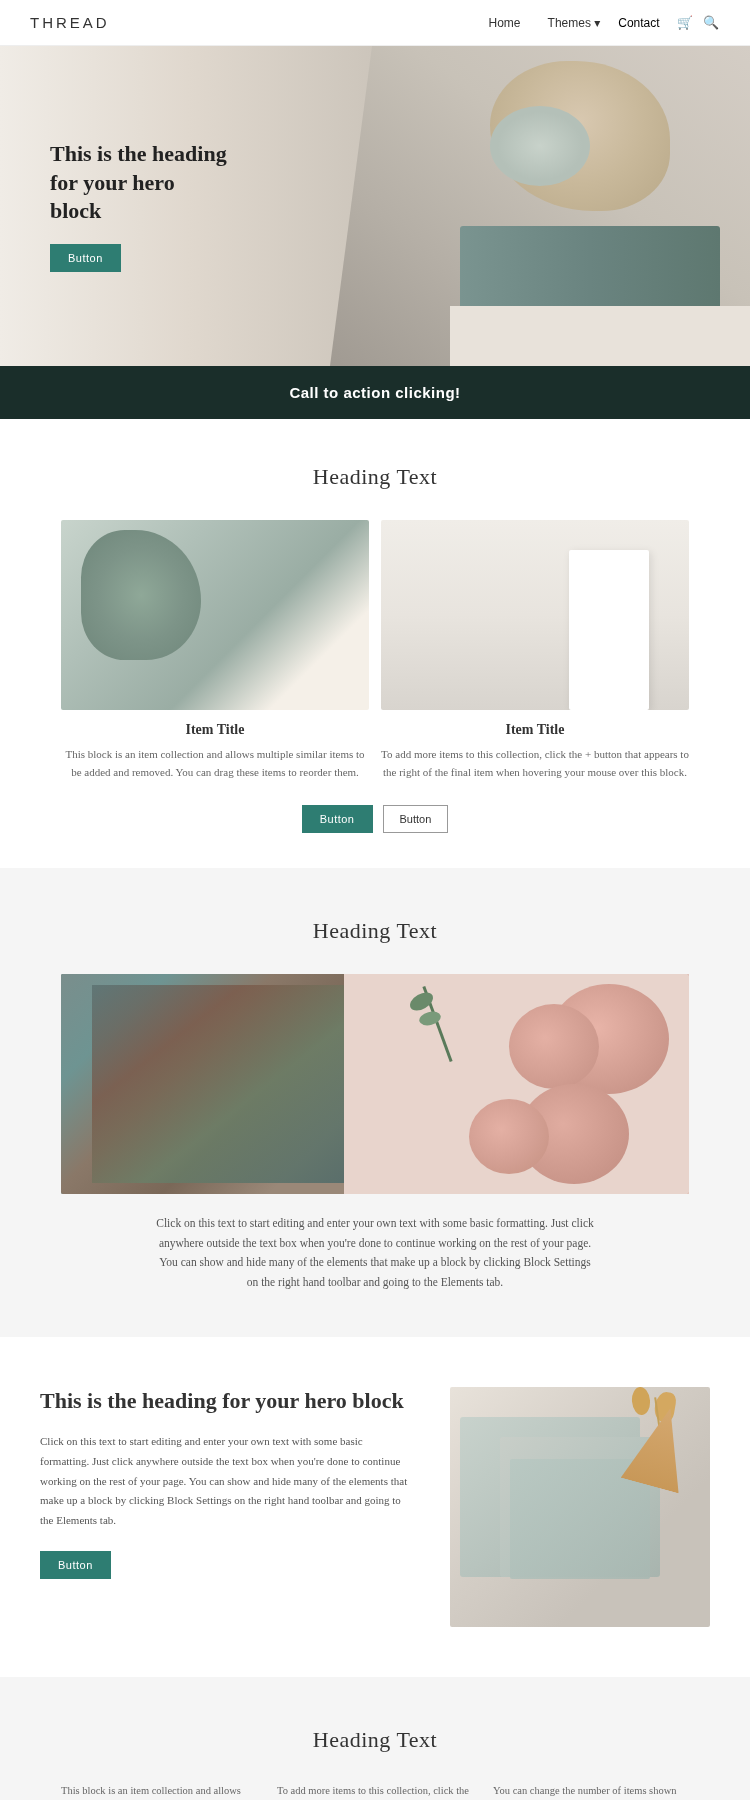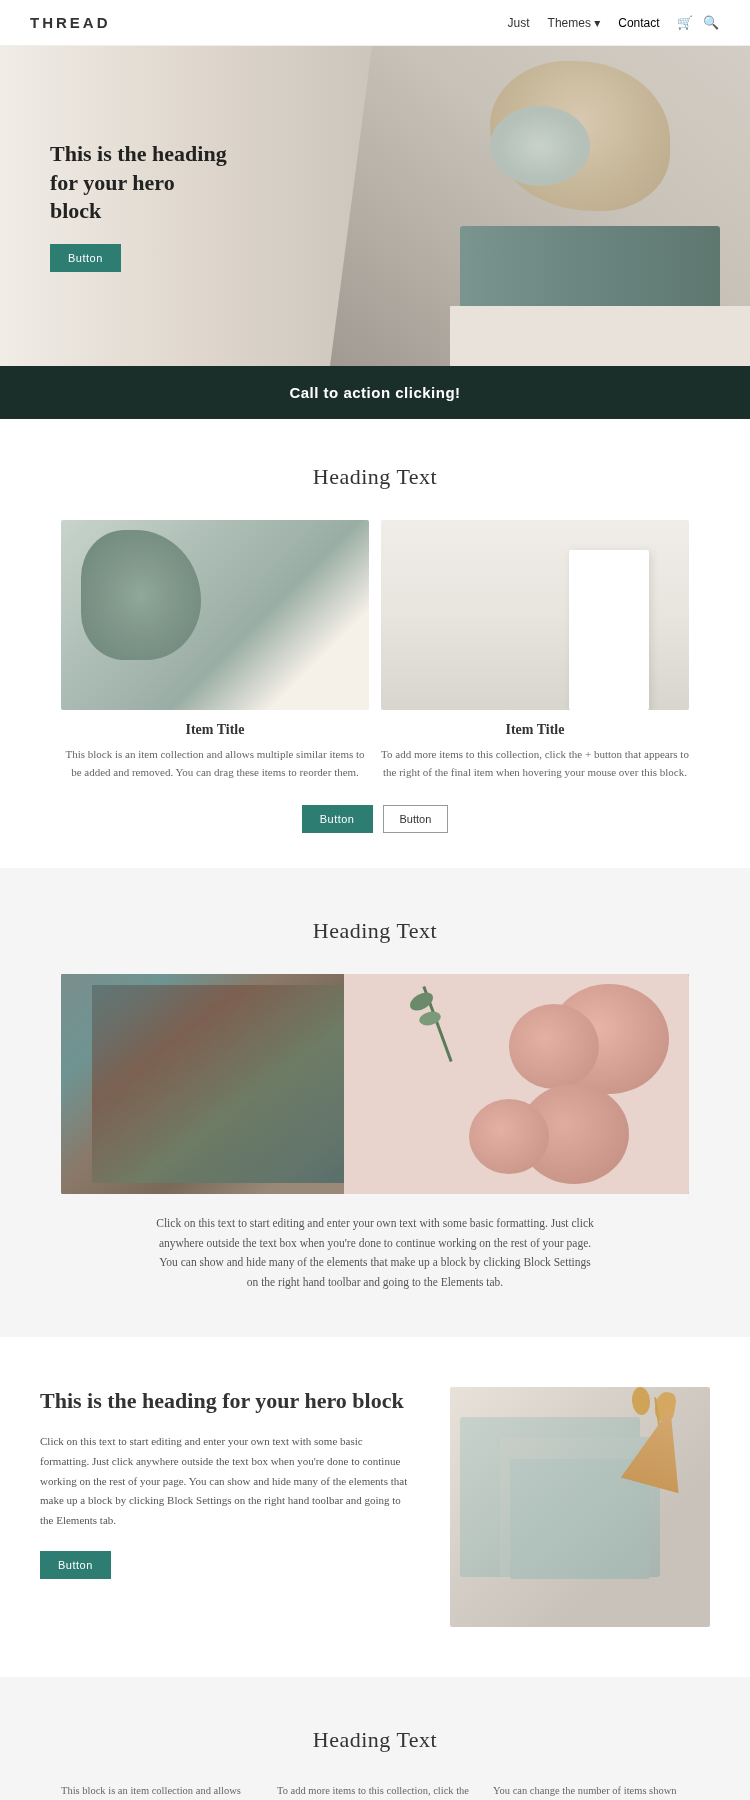--- a/index.html
+++ b/index.html
@@ -131,25 +131,25 @@
 
     
     .team-grid { display: flex; gap: 20px; margin-top: 24px; }
     .team-item { flex: 1; }
     .team-item-desc { font-size: 10.5px; color: #666; line-height: 1.6; margin-bottom: 16px; }
   </style>
 </head>
 <body>
 
 <nav>
-  <div style="font-family:Arial,sans-serif;font-weight:700;letter-spacing:3px;font-size:15px;cursor:pointer;">THREAD</div>
+  <div style="font-family:Arial,sans-serif;font-weight:400;letter-spacing:3px;font-size:15px;cursor:pointer;">THREAD</div>
   <div style="display:flex;align-items:center;gap:18px;">
     <div style="display:flex;gap:18px;font-family:Arial,sans-serif;font-size:12px;">
-      <a style="text-decoration:none;color:#333;cursor:pointer;">Just</a>
-      <a style="text-decoration:none;color:#333;cursor:pointer;">Themes ▾</a>
+      <a style="text-decoration:none;color:#333;cursor:pointer;">Home</a>
+      <a style="text-decoration:none;color:#333;cursor:pointer;margin-left:9px;">Themes ▾</a>
       <a style="text-decoration:none;color:#000000;cursor:pointer;">Contact</a>
     </div>
     <div style="display:flex;gap:10px;align-items:center;font-size:13px;">
       <span style="cursor:pointer;">🛒</span>
       <span style="cursor:pointer;">🔍</span>
     </div>
   </div>
 </nav>
 
 <div class="hero">

